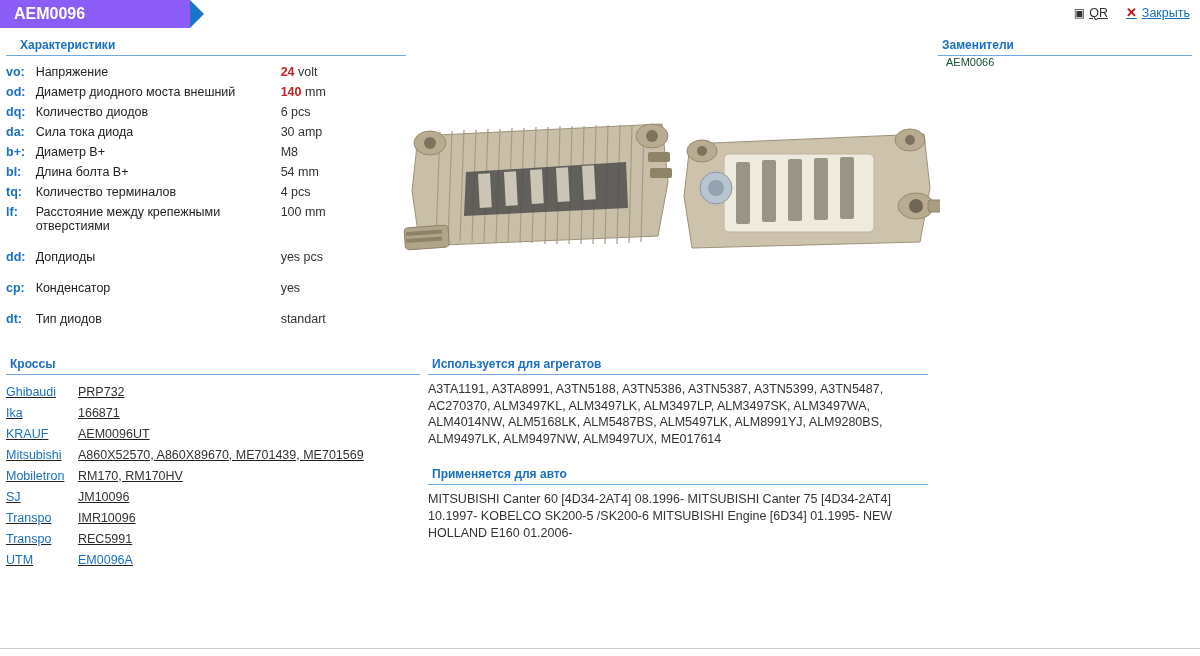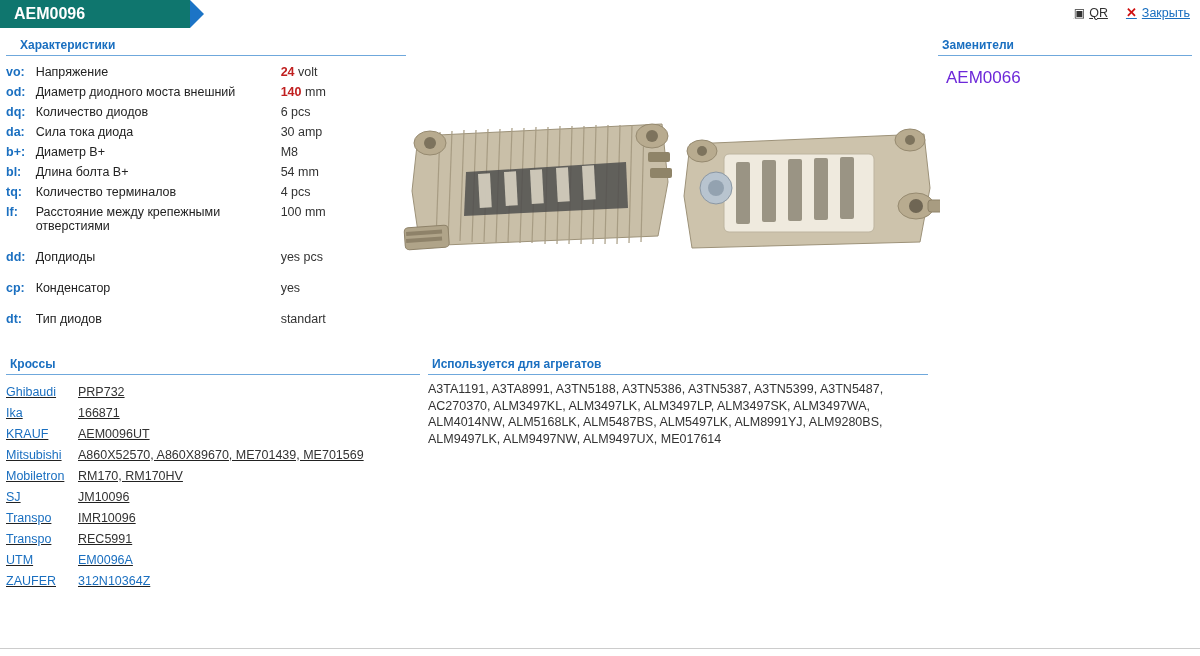--- a/index.html
+++ b/index.html
@@ -11,21 +11,21 @@
     font-size: 13px;
     color: #222222;
     overflow: hidden;
   }
   .page { position: relative; width: 1200px; height: 656px; }
 
   
   .title-tab {
     position: absolute; left: 0; top: 0;
     width: 190px; height: 28px;
-    background: #0f766e;
+    background: #8b5cf6;
     color: #ffffff;
     font-weight: bold;
     font-size: 16px;
     line-height: 28px;
     padding-left: 14px;
   }
   .title-tab::after {
     content: "";
     position: absolute; right: -14px; top: 0;
     border-top: 14px solid transparent;
@@ -89,24 +89,23 @@
   .apps-body {
     margin-top: 6px;
     font-size: 12.5px;
     line-height: 17px;
     color: #333333;
   }
 
   
   .repl-wrap { position: absolute; left: 938px; top: 38px; width: 254px; }
   .repl-item {
-    margin-top: 12px;
     padding-left: 8px;
-    color: #6d28d9;
-    font-size: 17px;
+    color: #14532d;
+    font-size: 11px;
     cursor: pointer;
   }
 
   
   .bottom-rule {
     position: absolute; left: 0; top: 648px; width: 1200px;
     border-top: 1px solid #cccccc;
   }
 </style>
 </head>
@@ -222,24 +221,20 @@
             <td class="brand">Transpo</td>
             <td class="nums">IMR10096</td>
           </tr>
           <tr>
             <td class="brand">Transpo</td>
             <td class="nums">REC5991</td>
           </tr>
           <tr>
             <td class="brand">UTM</td>
             <td class="nums link">EM0096A</td>
-          </tr>
-          <tr>
-            <td class="brand">ZAUFER</td>
-            <td class="nums link">312N10364Z</td>
           </tr>
         </tbody>
     </table>
   </div>
 
   <div class="img-area">
     <svg width="540" height="190" viewBox="0 0 540 190">
 
       <g>
 
@@ -320,20 +315,24 @@
         <rect x="258" y="104" width="20" height="12" rx="3" fill="#a89c81" stroke="#8e8269"></rect>
       </g>
     </svg>
   </div>
 
   <div class="uses-wrap">
     <div class="sec-head nopad">Используется для агрегатов</div>
     <div class="uses-body">A3TA1191, A3TA8991, A3TN5188, A3TN5386, A3TN5387, A3TN5399, A3TN5487, AC270370, ALM3497KL, ALM3497LK, ALM3497LP, ALM3497SK, ALM3497WA, ALM4014NW, ALM5168LK, ALM5487BS, ALM5497LK, ALM8991YJ, ALM9280BS, ALM9497LK, ALM9497NW, ALM9497UX, ME017614</div>
   </div>
 
+  <div class="apps-wrap">
+    <div class="sec-head nopad">Применяется для авто</div>
+    <div class="apps-body">MITSUBISHI Canter 60 [4D34-2AT4] 08.1996- MITSUBISHI Canter 75 [4D34-2AT4] 10.1997- KOBELCO SK200-5 /SK200-6 MITSUBISHI Engine [6D34] 01.1995- NEW HOLLAND E160 01.2006-</div>
+  </div>
 
   <div class="repl-wrap">
     <div class="sec-head nopad">Заменители</div>
     <div id="repl-body">
         <div class="repl-item">AEM0066</div>
       </div>
   </div>
 
   <div class="bottom-rule"></div>
 </div>

